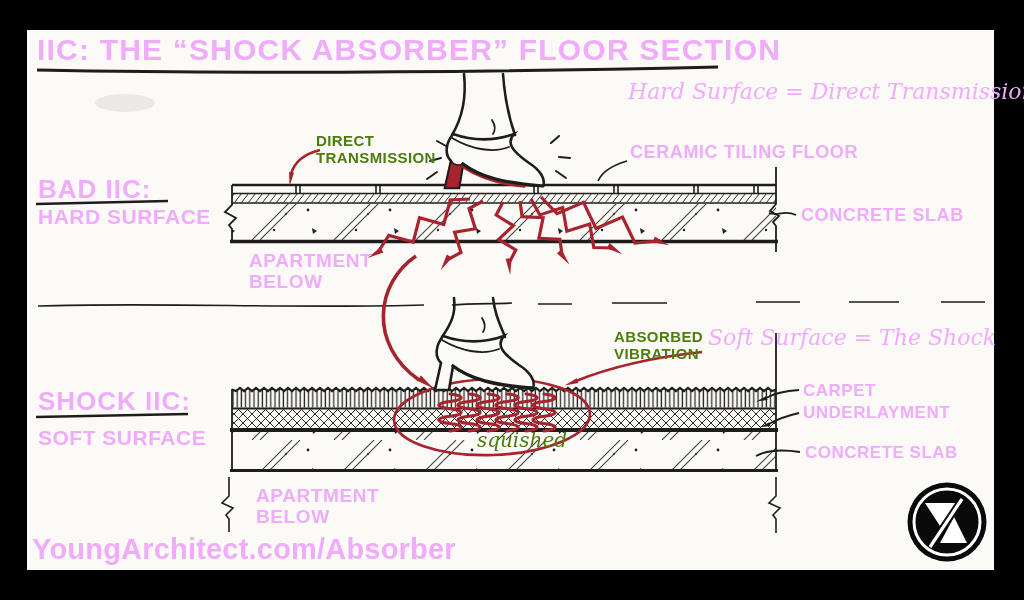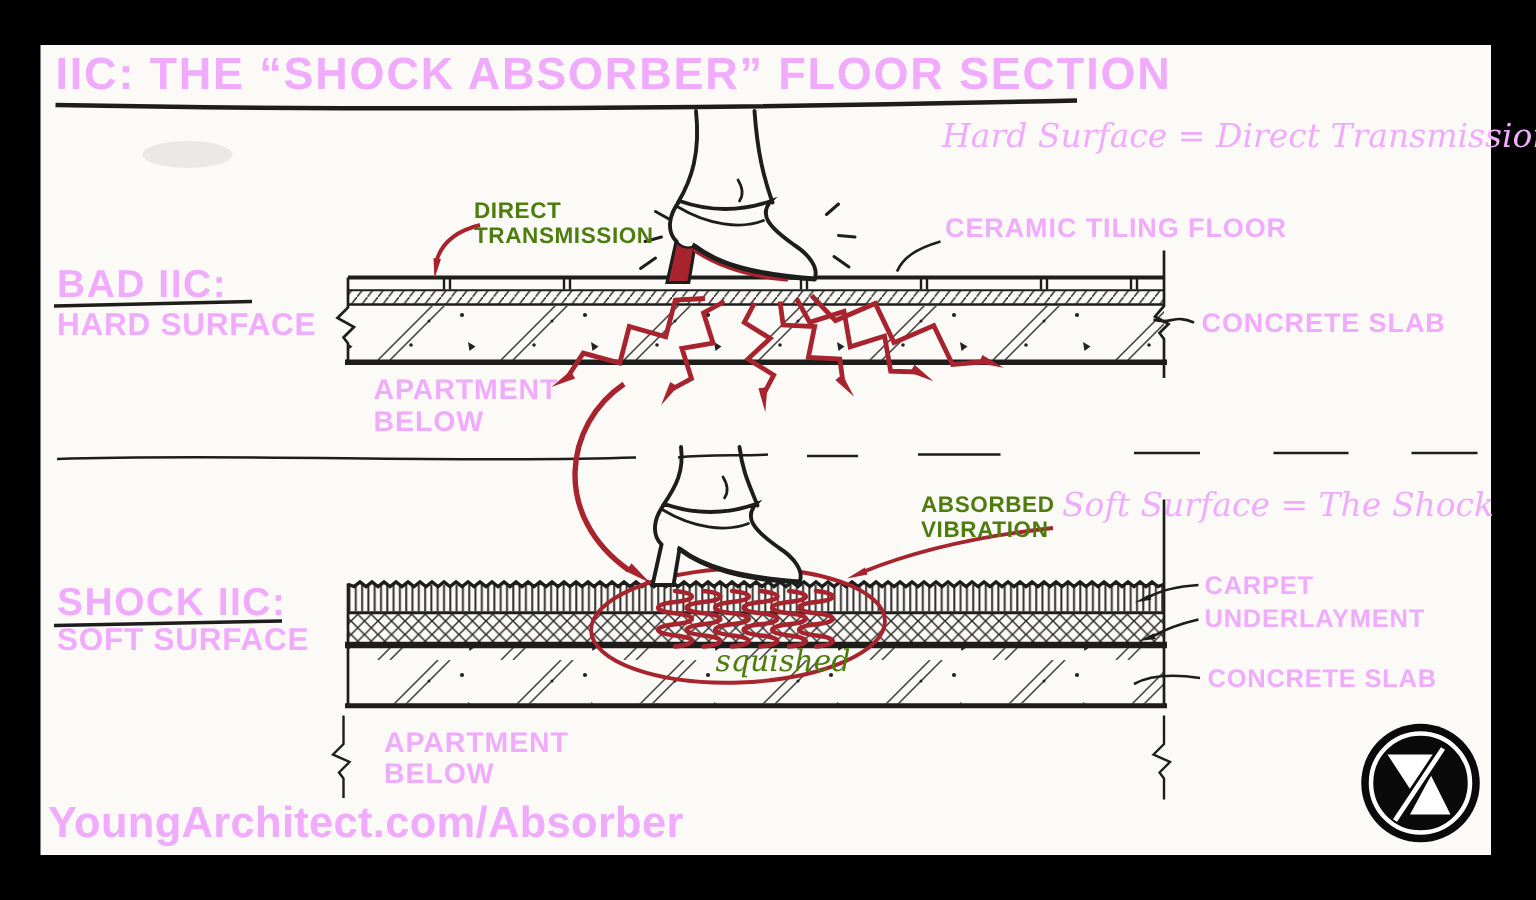--- a/index.html
+++ b/index.html
@@ -15,21 +15,21 @@
   #title{left:37px;top:33px;font-size:30px;letter-spacing:1.2px;}
   #note-hard{left:628px;top:80px;font-size:22px;}
   #bad-h{left:38px;top:175px;font-size:26px;letter-spacing:1px;}
   #bad-s{left:38px;top:205px;font-size:21px;letter-spacing:0.5px;}
   #dt{left:316px;top:133px;font-size:15px;letter-spacing:0.4px;}
   #ceramic{left:630px;top:143px;font-size:18px;letter-spacing:0.6px;}
   #slab-top{left:801px;top:206px;font-size:18px;letter-spacing:0.6px;}
   #apt-top{left:249px;top:251px;font-size:19px;letter-spacing:0.6px;}
   #note-soft{left:708px;top:326px;width:256px;font-size:22px;line-height:1.08;}
   #good-h{left:38px;top:387px;font-size:26px;letter-spacing:1px;}
-  #good-s{left:38px;top:415px;font-size:21px;letter-spacing:0.5px;}
+  #good-s{left:38px;top:426px;font-size:21px;letter-spacing:0.5px;}
   #av{left:614px;top:329px;font-size:15px;letter-spacing:0.4px;}
   #carpet-l{left:803px;top:382px;font-size:17px;letter-spacing:0.5px;}
   #pad-l{left:803px;top:404px;font-size:17px;letter-spacing:0.5px;}
   #slab-bot{left:805px;top:444px;font-size:17px;letter-spacing:0.5px;}
   #apt-bot{left:256px;top:486px;font-size:19px;letter-spacing:0.6px;}
   #squished{left:444px;top:429px;width:100px;font-size:20px;margin-left:28px;}
   #footer{left:32px;top:534px;font-size:29px;letter-spacing:0.2px;}
 </style>
 </head>
 <body>

